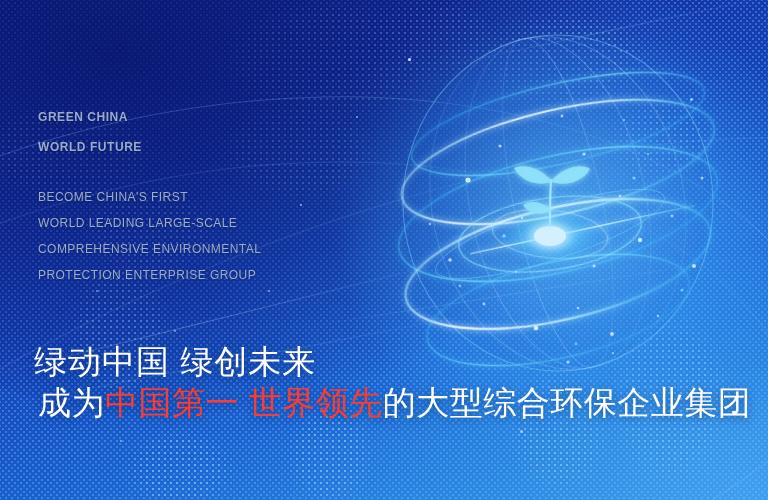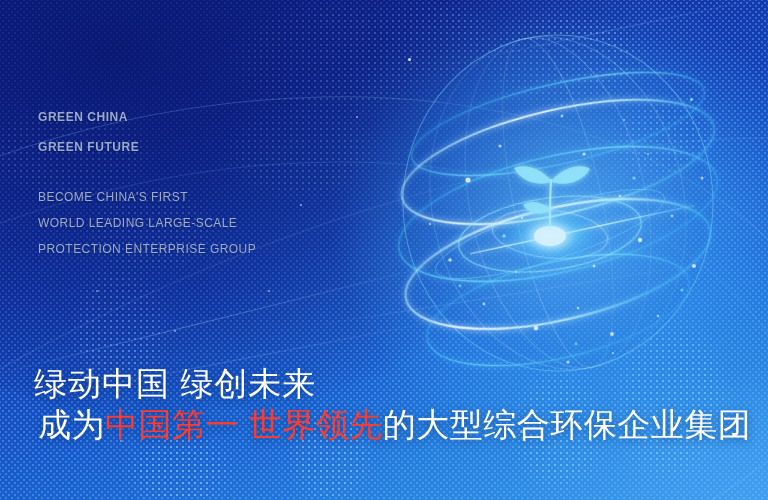--- a/index.html
+++ b/index.html
@@ -91,21 +91,21 @@
     color:#9aabcb;line-height:30px;white-space:nowrap;
     text-shadow:0 1px 2px rgba(0,0,0,0.25);
   }
   .eng-mid{position:absolute;left:38px;top:184px;}
   .eng-mid .line{
     font-size:12px;font-weight:400;letter-spacing:0.45px;
     color:#9cacc9;line-height:26px;white-space:nowrap;
     text-shadow:0 1px 2px rgba(0,0,0,0.25);
   }
 
-  .headline{position:absolute;left:34px;top:365px;}
+  .headline{position:absolute;left:34px;top:343px;}
   .headline .h-line{
     color:#ffffff;white-space:nowrap;
     font-weight:400;
     text-shadow:0 2px 8px rgba(8,40,110,0.55);
   }
   .headline .h1{font-size:33px;line-height:38px;letter-spacing:1px;}
   .headline .h2{font-size:33px;line-height:40px;letter-spacing:0.5px;margin-top:2px;padding-left:4px;}
   .hl-red{color:#ff3b30;font-weight:400;}
   .hl-white{color:#ffffff;}
 
@@ -265,26 +265,27 @@
   <div class="sparkle" style="left:268px;top:290px;width:2px;height:2px;opacity:.55;"></div>
   <div class="sparkle" style="left:174px;top:330px;width:2px;height:2px;opacity:.5;"></div>
   <div class="sparkle" style="left:120px;top:440px;width:2px;height:2px;opacity:.5;"></div>
   <div class="sparkle" style="left:520px;top:430px;width:3px;height:3px;opacity:.5;"></div>
   <div class="sparkle" style="left:612px;top:352px;width:2px;height:2px;opacity:.6;"></div>
   <div class="sparkle" style="left:96px;top:290px;width:2px;height:2px;opacity:.45;"></div>
   <div class="sparkle" style="left:356px;top:116px;width:2px;height:2px;opacity:.5;"></div>
 
   <div class="eng-top">
     <div class="line">GREEN CHINA</div>
-    <div class="line">GREEN FUTURE</div>
+    <div class="line">WORLD FUTURE</div>
   </div>
 
   <div class="eng-mid">
     <div class="line">BECOME CHINA'S FIRST</div>
     <div class="line">WORLD LEADING LARGE-SCALE</div>
+    <div class="line">COMPREHENSIVE ENVIRONMENTAL</div>
     <div class="line">PROTECTION ENTERPRISE GROUP</div>
   </div>
 
   <div class="headline">
     <div class="h-line h1">绿动中国 绿创未来</div>
     <div class="h-line h2">
       <span class="hl-white">成为</span><span class="hl-red">中国第一 世界领先</span><span class="hl-white">的大型综合环保企业集团</span>
     </div>
   </div>
 

